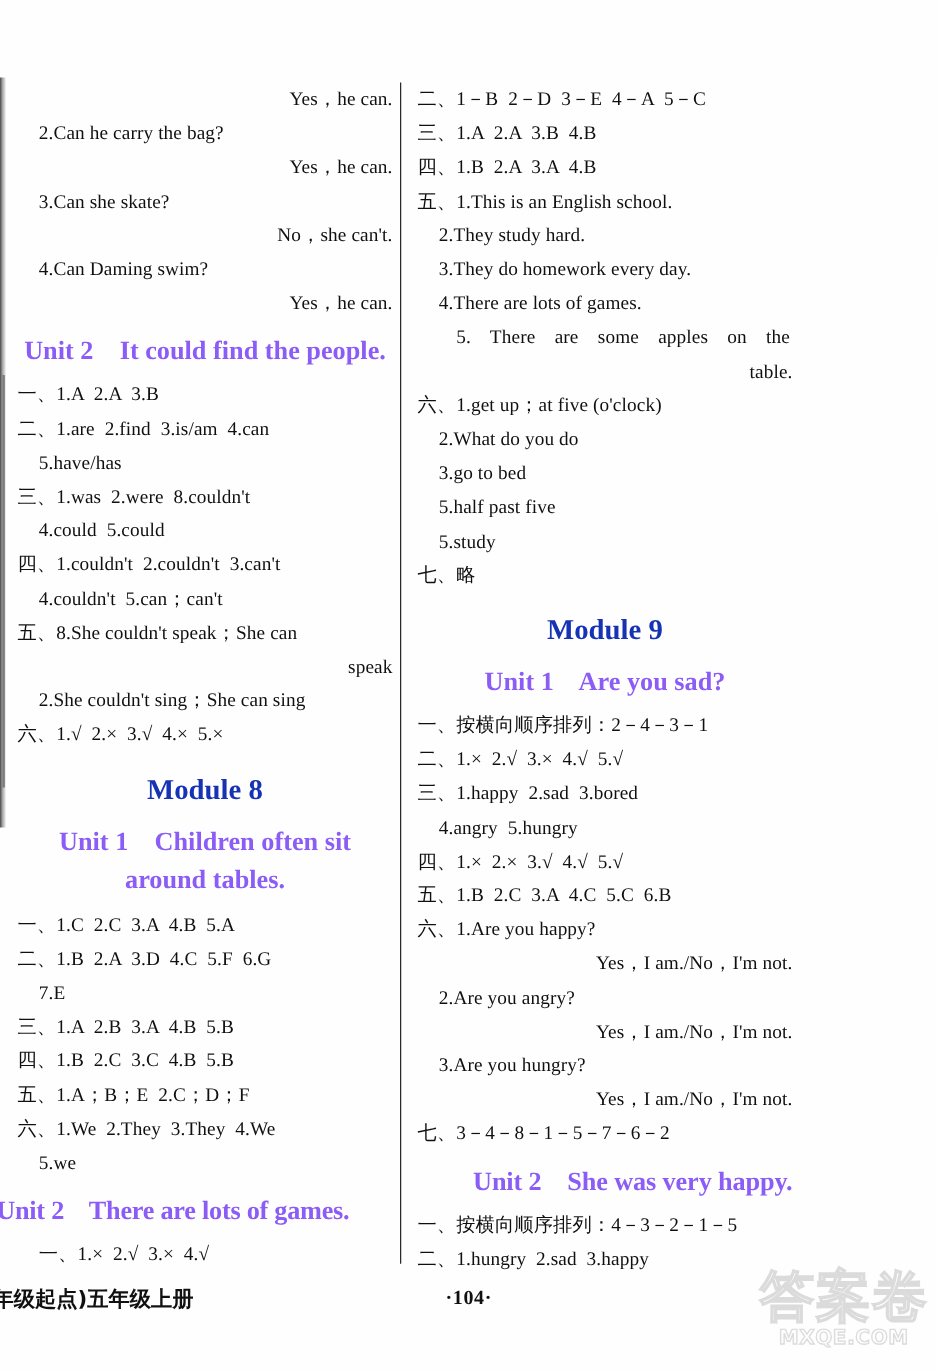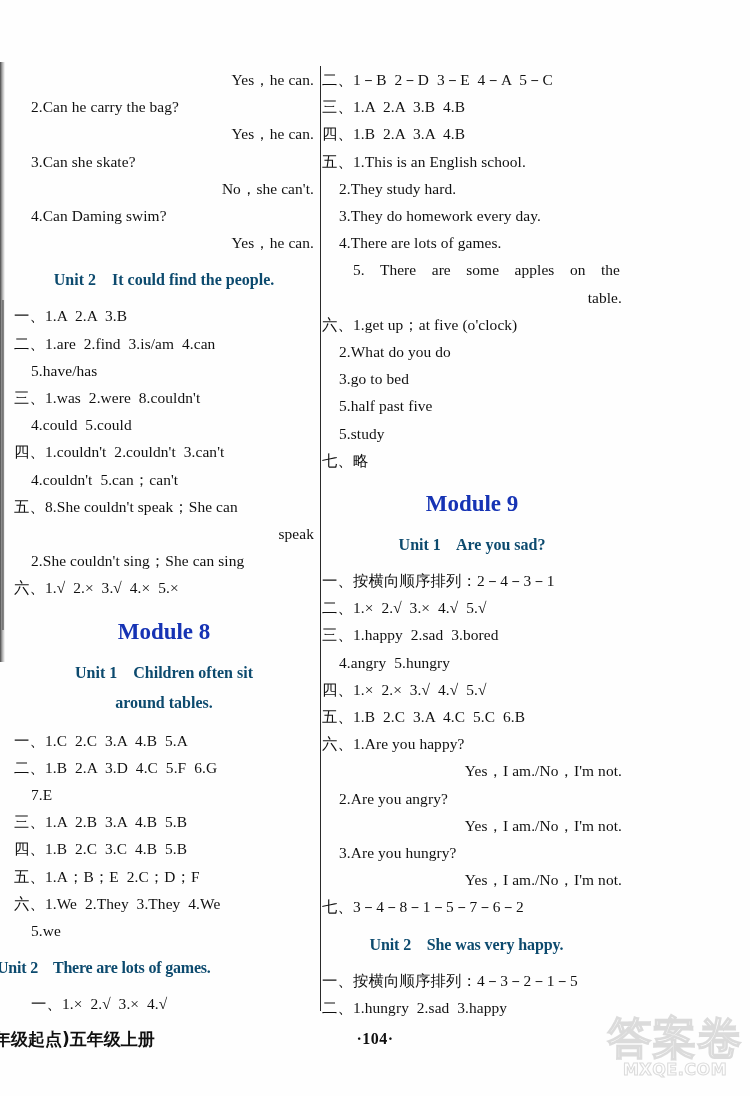--- a/index.html
+++ b/index.html
@@ -47,21 +47,21 @@
     height: 945px;
     background: #2a2a2a;
   }
 
   .col {
     position: absolute;
     top: 66px;
     width: 300px;
   }
   .col-left  { left: 14px; }
-  .col-right { left: 322px; }
+  .col-right { left: 334px; }
 
   
   .line {
     font-size: 15.4px;
     line-height: 27.2px;
     letter-spacing: 0.1px;
     white-space: pre;
   }
   .ind0 { padding-left: 0px; }
   .ind1 { padding-left: 17px; }
@@ -80,39 +80,39 @@
     color: #1633b4;
     font-weight: bold;
     font-size: 23px;
     line-height: 34px;
     text-align: center;
     margin-top: 13px;
     margin-bottom: 2px;
     white-space: pre;
   }
   .unit-head {
-    color: #0c4a6e;
-    font-weight: bold;
-    font-size: 16px;
+    color: #8b5cf6;
+    font-weight: bold;
+    font-size: 21px;
     line-height: 30px;
     text-align: center;
     margin-top: 9px;
     margin-bottom: 7px;
     white-space: pre;
   }
   .unit-head.two-line { margin-bottom: 9px; }
   .unit-head.wide {
     white-space: pre;
     text-align: left;
     margin-left: -17px;
     letter-spacing: -0.2px;
   }
   .unit-head.r-wide {
     white-space: pre;
-    text-align: center;
+    text-align: right;
     margin-left: -11px;
     letter-spacing: -0.1px;
   }
 
   
   .footer {
     position: absolute;
     left: 0;
     top: 1028px;
     width: 750px;

